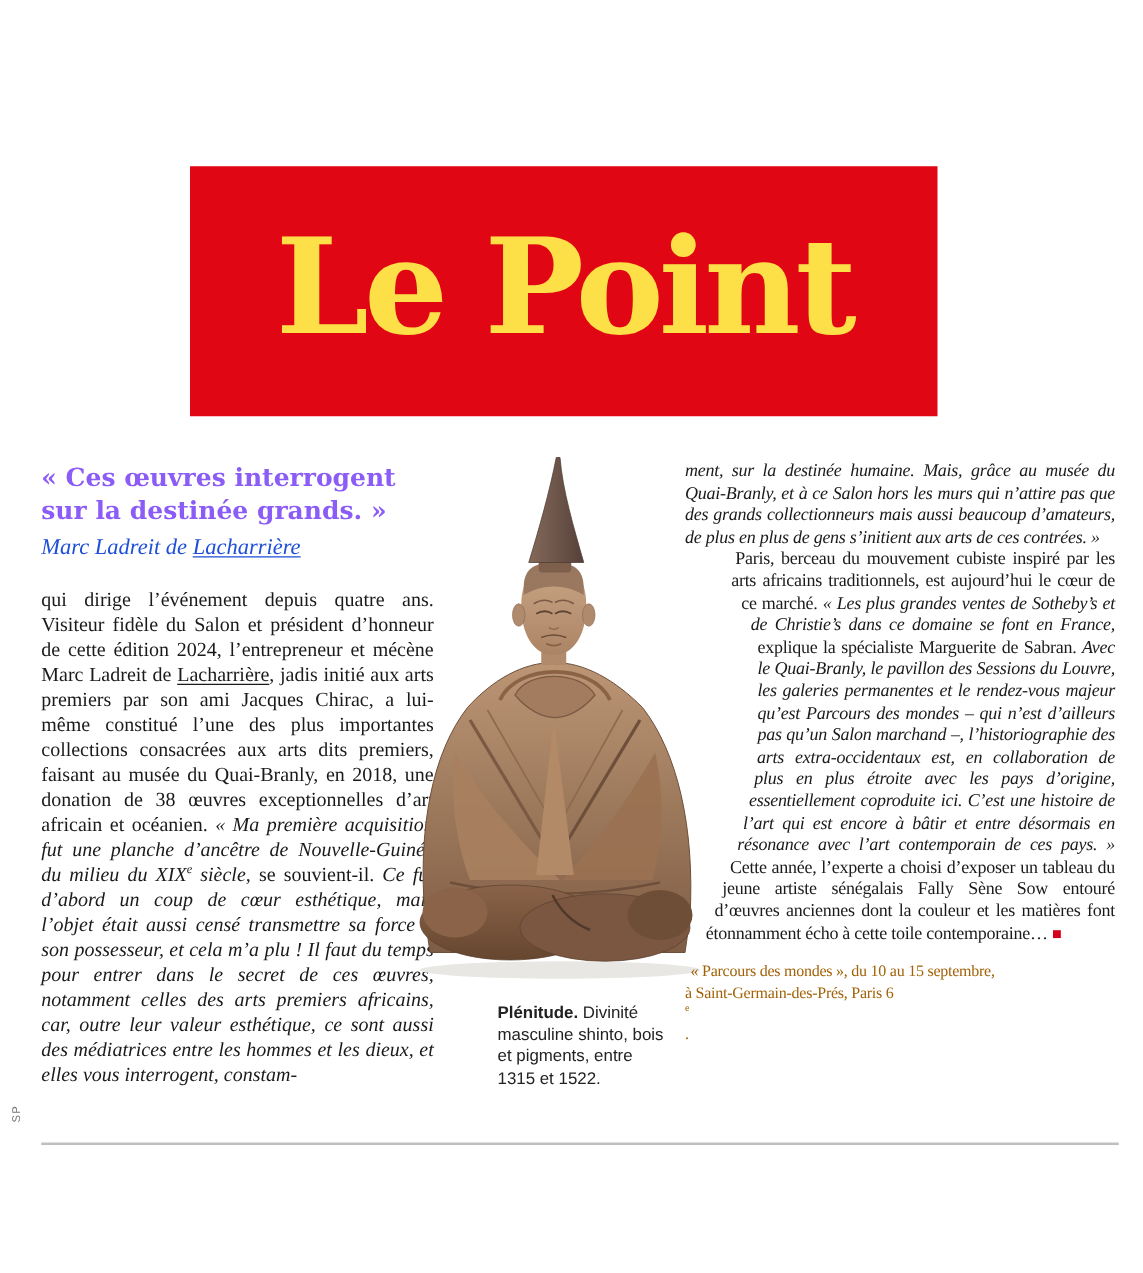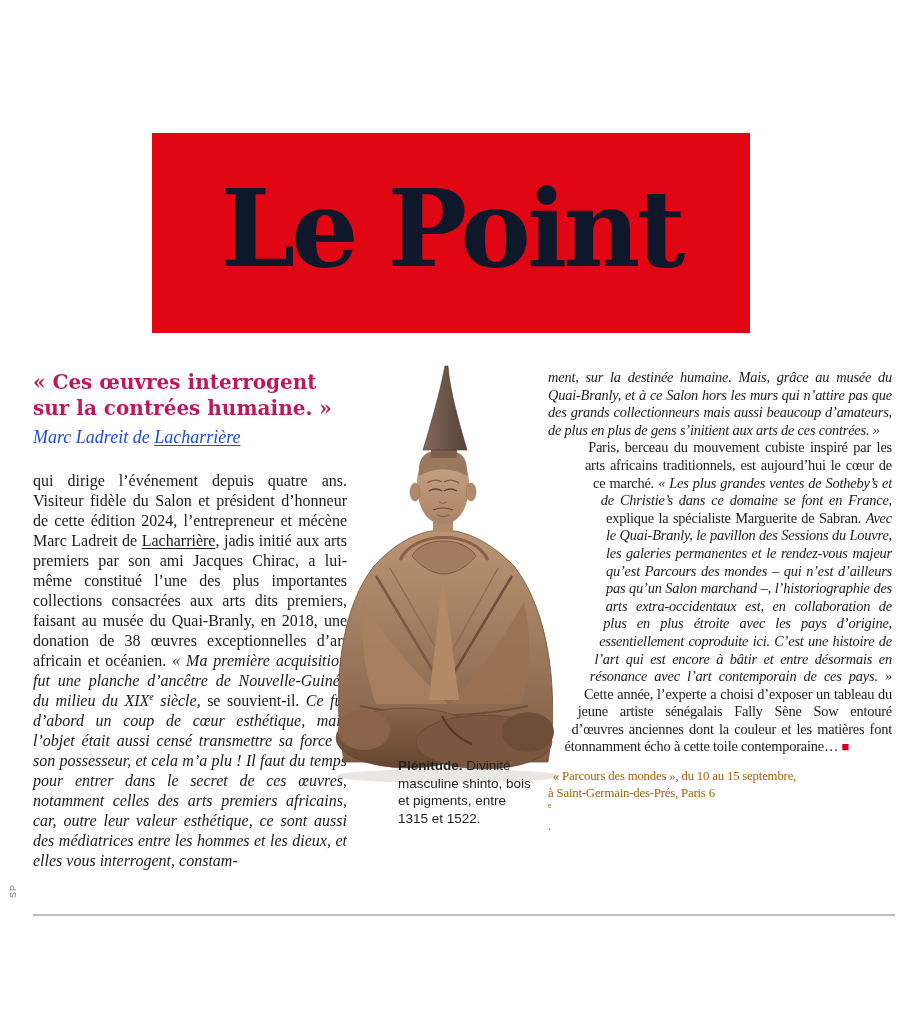--- a/index.html
+++ b/index.html
@@ -3,40 +3,40 @@
 <meta charset="utf-8">
 <style>
   html,body{margin:0;padding:0;background:#ffffff;}
   .page{position:relative;width:914px;height:1018px;background:#ffffff;overflow:hidden;
         font-family:"Liberation Serif", serif;color:#1a1a1a;}
 
   
   .masthead{position:absolute;left:152px;top:133px;width:598px;height:200px;
             background:#e00613;display:flex;align-items:center;justify-content:center;}
   .masthead .logo{font-family:"DejaVu Serif", serif;font-weight:bold;font-size:106px;
-                  color:#0f172a;letter-spacing:-4px;line-height:1;padding-bottom:8px;}
+                  color:#fde047;letter-spacing:-4px;line-height:1;padding-bottom:8px;}
 
   
   .left-col{position:absolute;left:33px;top:369px;width:314px;}
   .pull-quote{font-family:"DejaVu Serif", serif;font-weight:bold;font-size:20px;
-              line-height:26px;color:#be185d;}
+              line-height:26px;color:#8b5cf6;}
   .pull-quote span{display:block;}
   .attribution{font-style:italic;font-size:18px;line-height:24px;margin-top:4px;color:#1d4ed8;}
   .attribution .uline{text-decoration:underline;text-underline-offset:2px;}
   .body-text{margin-top:22px;font-size:16px;line-height:20px;text-align:justify;}
   .rm{font-style:normal;}
   .it{font-style:italic;}
   .uline{text-decoration:underline;text-underline-offset:2px;}
   sup{font-size:0.62em;line-height:0;}
 
   
   .statue{position:absolute;left:330px;top:362px;width:248px;height:424px;}
 
   
-  .caption{position:absolute;left:398px;top:757px;width:140px;
+  .caption{position:absolute;left:398px;top:801px;width:140px;
            font-family:"Liberation Sans", sans-serif;font-size:13.5px;line-height:17.5px;color:#222;}
   .caption .lead{font-weight:bold;}
 
   
   .right-col{position:absolute;left:548px;top:369px;width:344px;
              font-size:14.4px;line-height:17.6px;text-align:justify;
              letter-spacing:-0.2px;}
   .right-col p{margin:0;}
   .right-col .p2{text-indent:13px;}
   .bulge{float:left;width:58px;height:330px;
@@ -58,21 +58,21 @@
 
 <div class="page">
 
   <div class="masthead">
     <div class="logo">Le Point</div>
   </div>
 
   <div class="left-col">
     <div class="pull-quote">
       <span>« Ces œuvres interrogent</span>
-      <span>sur la contrées humaine. »</span>
+      <span>sur la destinée grands. »</span>
     </div>
     <div class="attribution">
       <span>Marc Ladreit de </span><span class="uline">Lacharrière</span>
     </div>
     <p class="body-text"><span class="rm">qui dirige l’événement depuis quatre ans. Visiteur fidèle du Salon et président d’honneur de cette édition 2024, l’entrepreneur et mécène Marc Ladreit de </span><span class="rm uline">Lacharrière</span><span class="rm">, jadis initié aux arts premiers par son ami Jacques Chirac, a lui-même constitué l’une des plus importantes collections consacrées aux arts dits premiers, faisant au musée du Quai-Branly, en 2018, une donation de 38 œuvres exceptionnelles d’art africain et océanien. </span><span class="it">« Ma première acquisition fut une planche d’ancêtre de Nouvelle-Guinée du milieu du XIX</span><sup class="it">e</sup><span class="it"> siècle, </span><span class="rm">se souvient-il. </span><span class="it">Ce fut d’abord un coup de cœur esthétique, mais l’objet était aussi censé transmettre sa force à son possesseur, et cela m’a plu ! Il faut du temps pour entrer dans le secret de ces œuvres, notamment celles des arts premiers africains, car, outre leur valeur esthétique, ce sont aussi des médiatrices entre les hommes et les dieux, et elles vous interrogent, constam-</span></p>
   </div>
 
   <svg class="statue" viewBox="0 0 248 424" aria-hidden="true">
     <defs>
       <linearGradient id="hatG" x1="0" y1="0" x2="1" y2="0">

